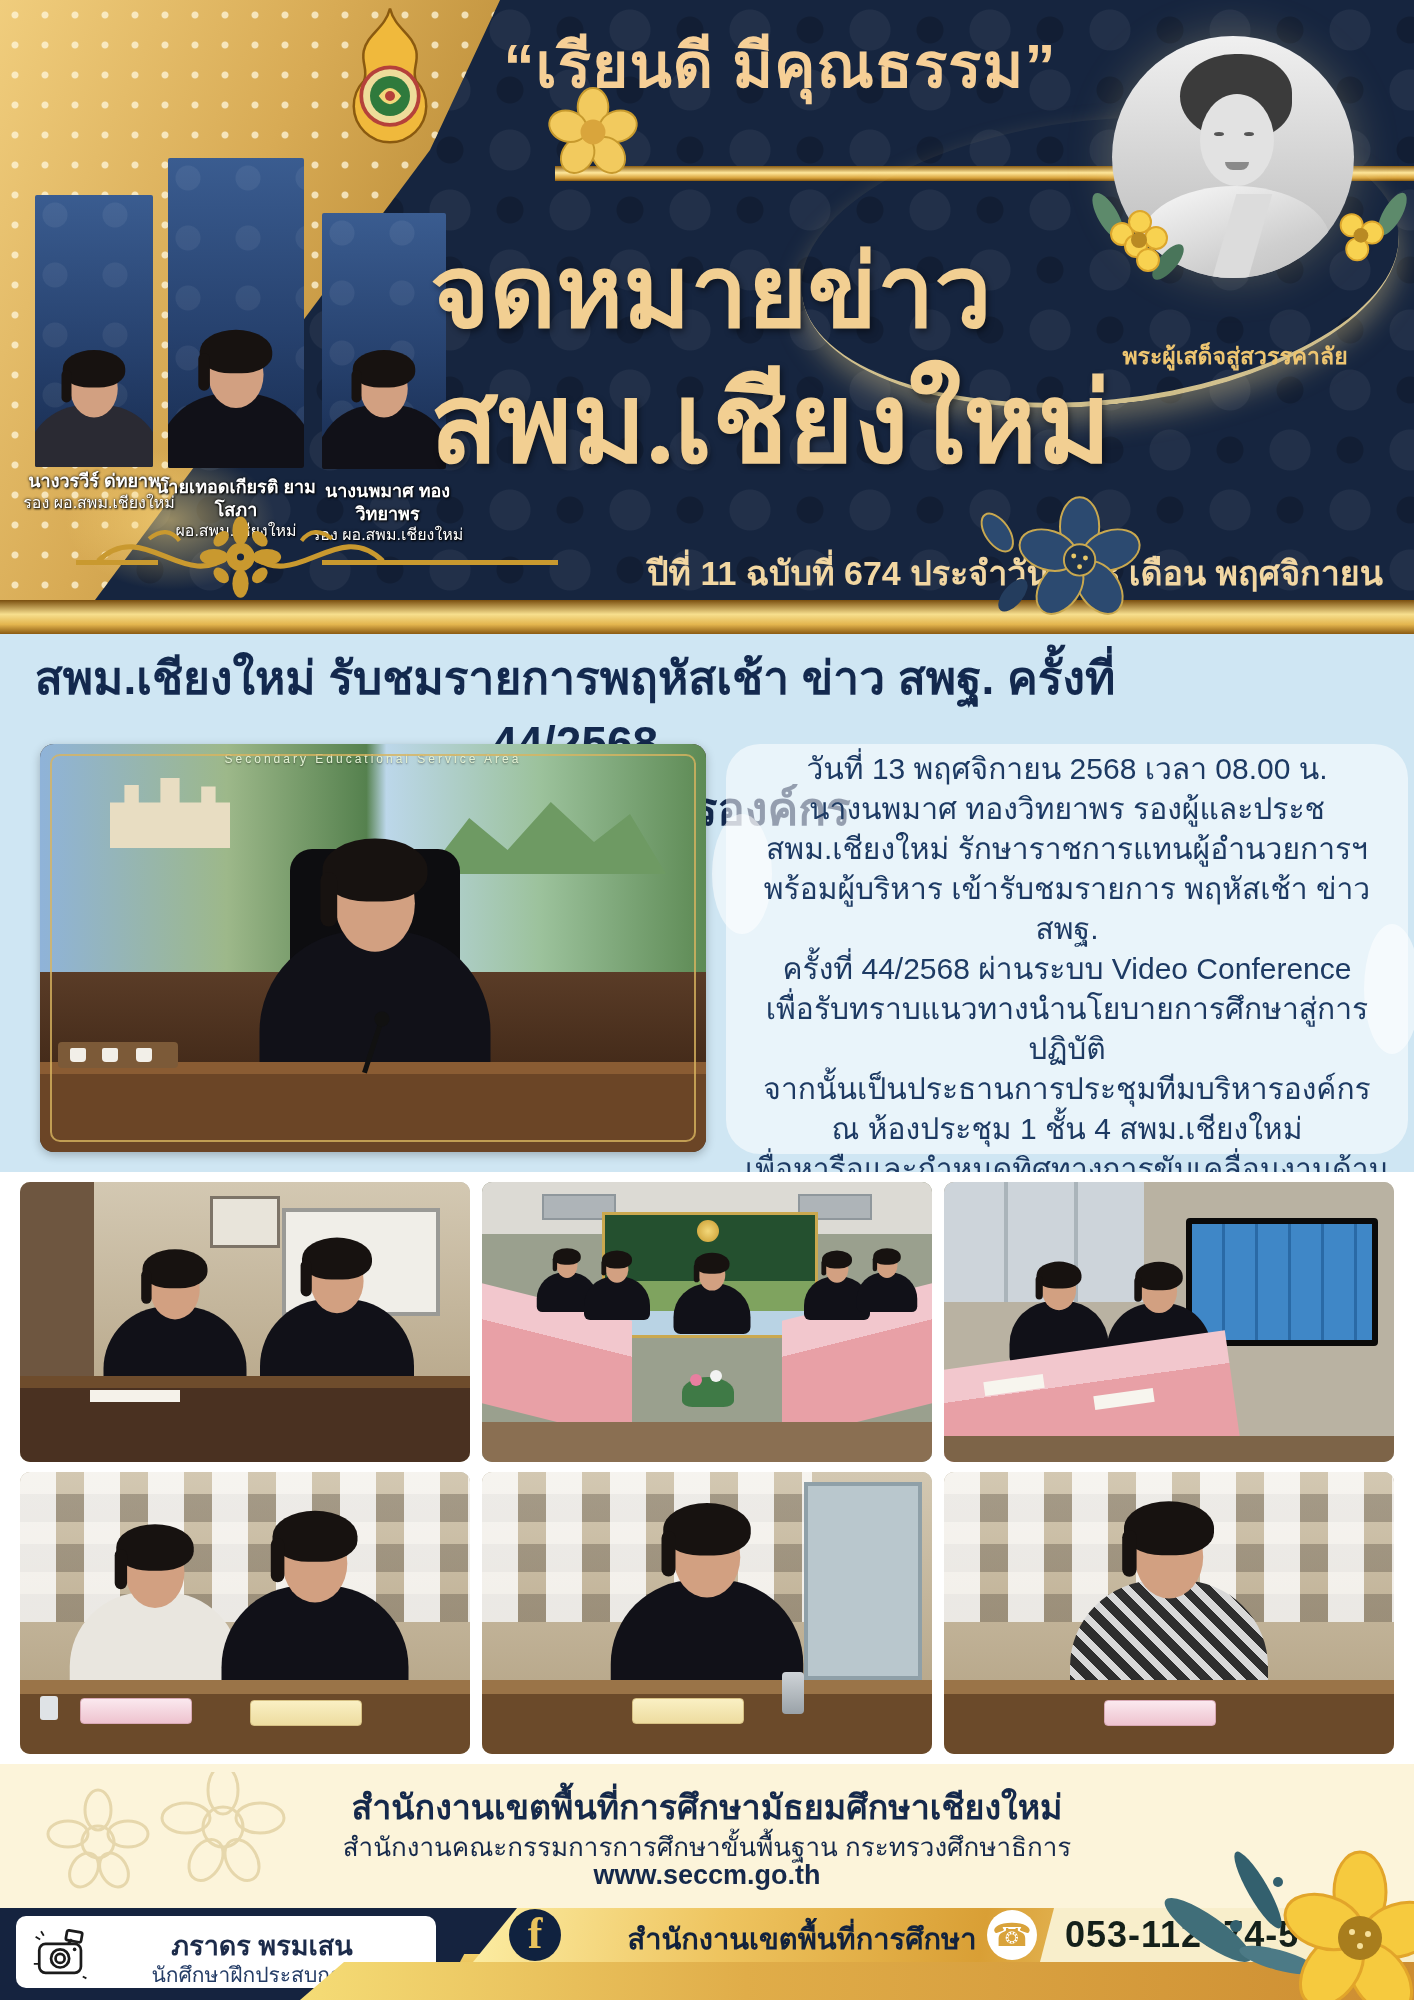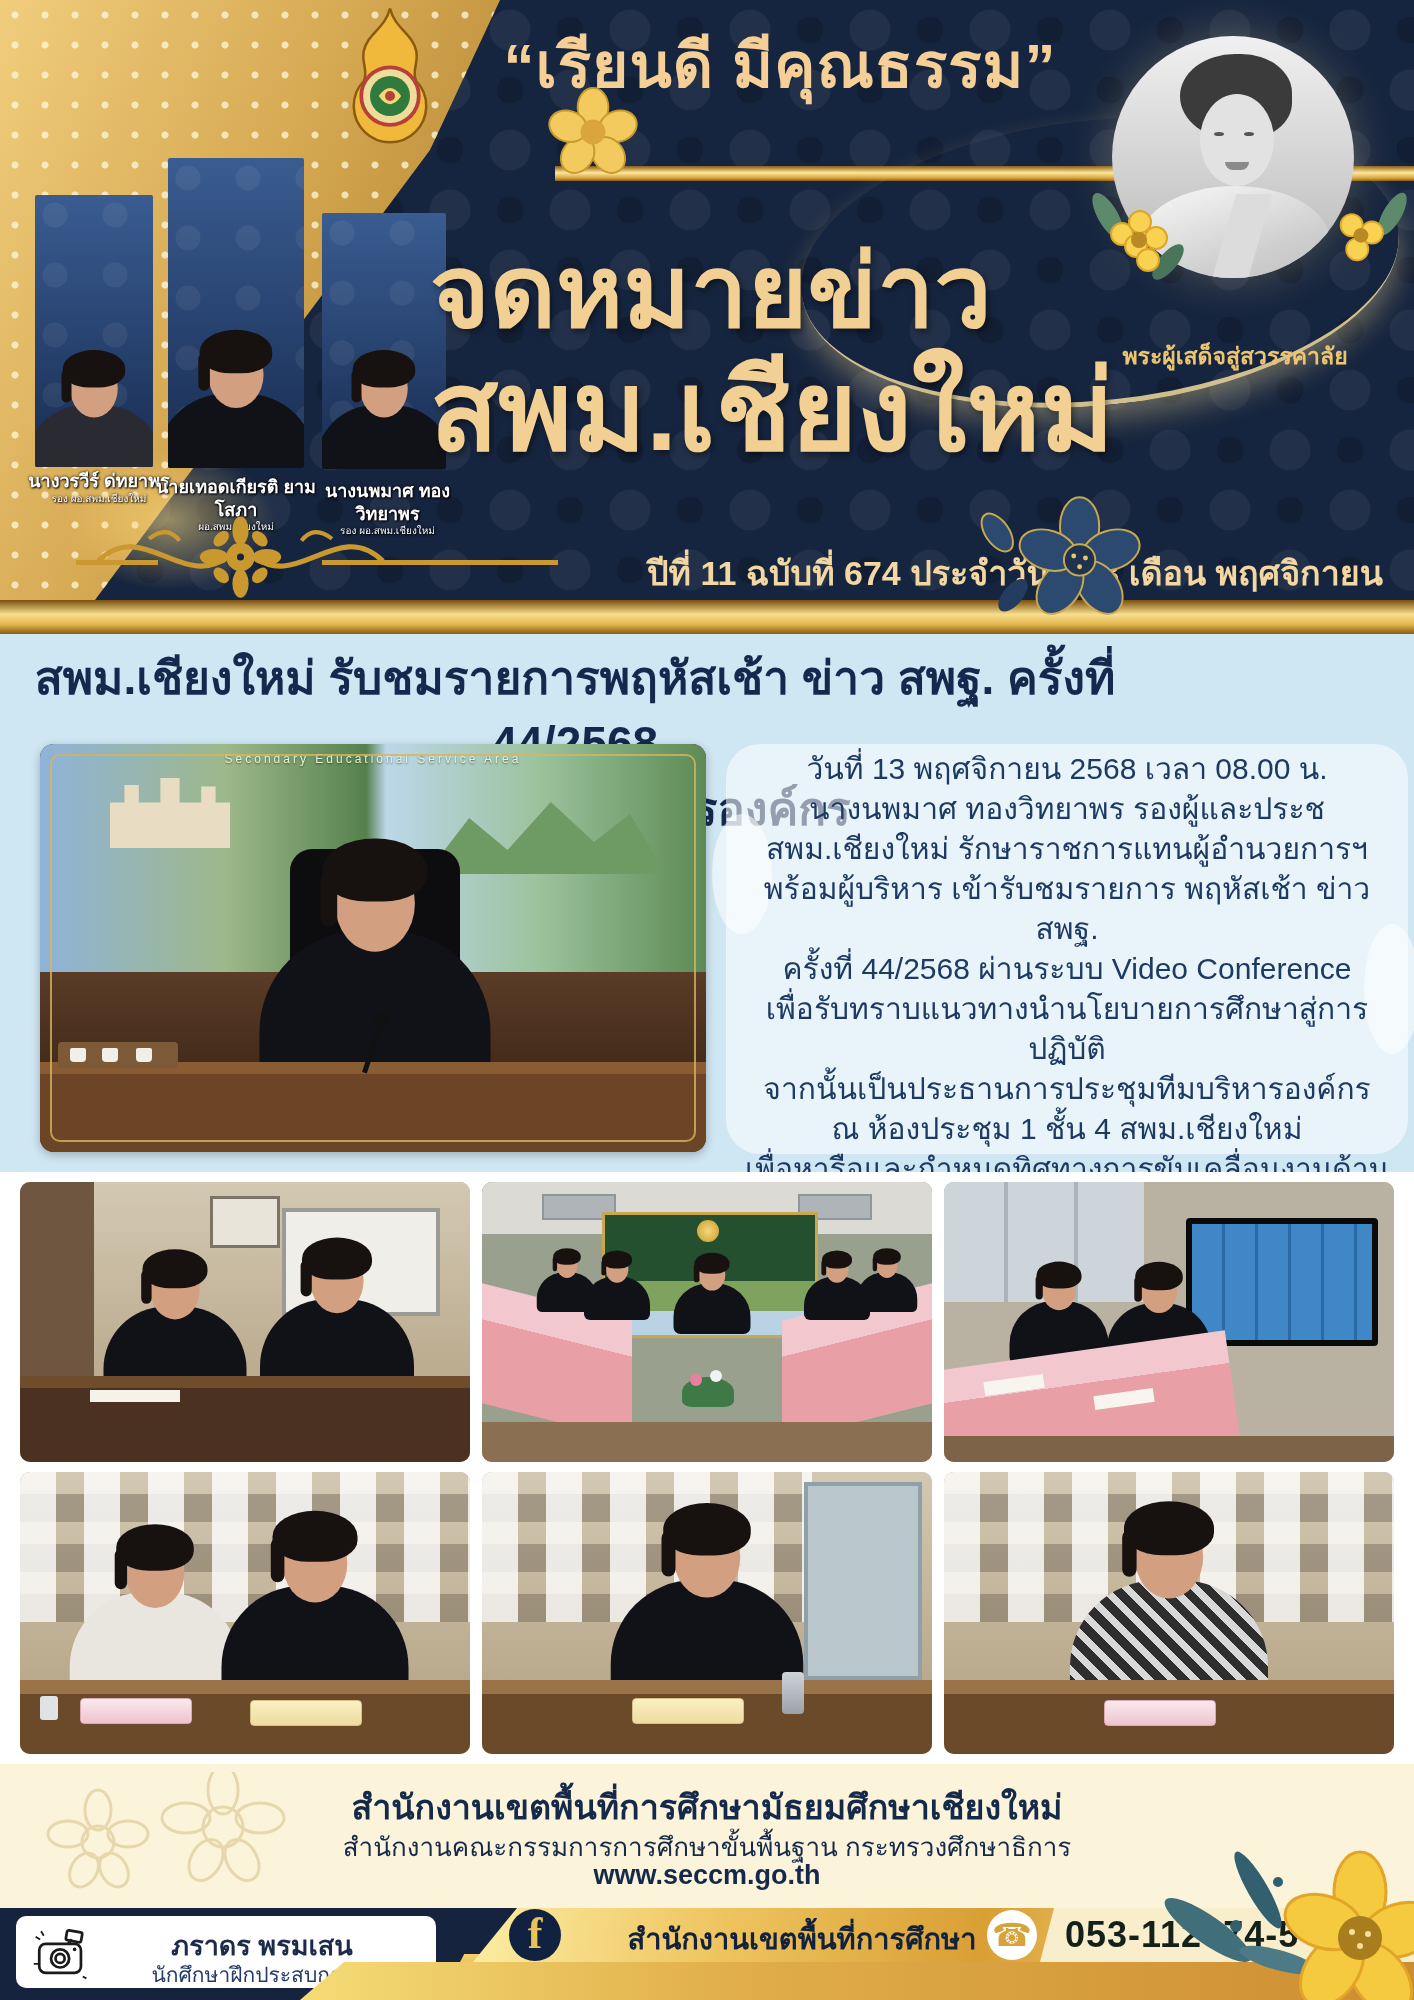--- a/index.html
+++ b/index.html
@@ -48,37 +48,37 @@
 
   
   .exec{position:absolute;overflow:hidden;border-radius:2px;z-index:2;
        background:linear-gradient(180deg,#3a5c90 0%,#27426f 55%,#182c50 100%);
        background-image:radial-gradient(circle at 20px 20px, rgba(255,255,255,.06) 0 12px, transparent 13px),
          linear-gradient(180deg,#3a5c90 0%,#27426f 55%,#182c50 100%);
        background-size:60px 60px,100% 100%;}
   .cap{position:absolute;z-index:2;text-align:center;color:#fff;
        text-shadow:0 0 3px #000,1px 1px 2px #000;line-height:1.25;}
   .cap .nm{font-size:18px;font-weight:bold;}
-  .cap .rl{font-size:10px;}
+  .cap .rl{font-size:16px;}
 
   
   .sil{position:absolute;width:110px;transform-origin:center bottom;transform:scale(var(--s,1));}
   .sil .head{position:relative;width:38px;height:46px;background:#d2a081;border-radius:50%;margin:0 auto;}
   .sil .head::before{content:"";position:absolute;left:-6px;right:-6px;top:-8px;height:30px;
        background:#171210;border-radius:50% 50% 42% 42%;}
   .sil .head::after{content:"";position:absolute;left:-7px;top:8px;width:8px;height:26px;background:#171210;border-radius:6px;}
   .sil .bod{width:100%;height:72px;background:var(--bodc,#111118);border-radius:48px 48px 10px 10px;margin-top:-10px;}
   .tweed .bod{background:repeating-linear-gradient(45deg,#2e2e2e 0 5px,#d8d8d8 5px 9px);}
 
   .ornament{position:absolute;left:88px;top:498px;width:305px;height:112px;z-index:2;}
   .orn-line{position:absolute;top:560px;height:5px;background:#c9992f;z-index:2;}
   .title-block{position:absolute;left:430px;top:236px;width:860px;z-index:2;
        color:#f2cf92;font-weight:bold;text-shadow:2px 3px 6px rgba(0,0,0,.45);}
   .title-l1{font-size:102px;line-height:1.1;}
-  .title-l2{font-size:112px;line-height:1.15;margin-top:0;}
+  .title-l2{font-size:112px;line-height:1.15;margin-top:12px;font-family:Liberation Serif, serif;}
   .issue{position:absolute;left:620px;top:546px;width:790px;text-align:center;font-size:34px;
        font-weight:bold;color:#f2d7a2;z-index:2;}
 
   .gold-sep{position:absolute;left:0;top:600px;width:1414px;height:34px;z-index:4;
        background:linear-gradient(180deg,#7a4e0e,#f7df8e 42%,#e3b54e 72%,#8a5a12);}
 
   
   .article{position:absolute;left:0;top:634px;width:1414px;height:538px;background:#cfe6f3;}
   .headline{position:absolute;left:0;top:12px;width:1150px;text-align:center;color:#13294e;
        font-weight:bold;font-size:46px;line-height:1.42;}

